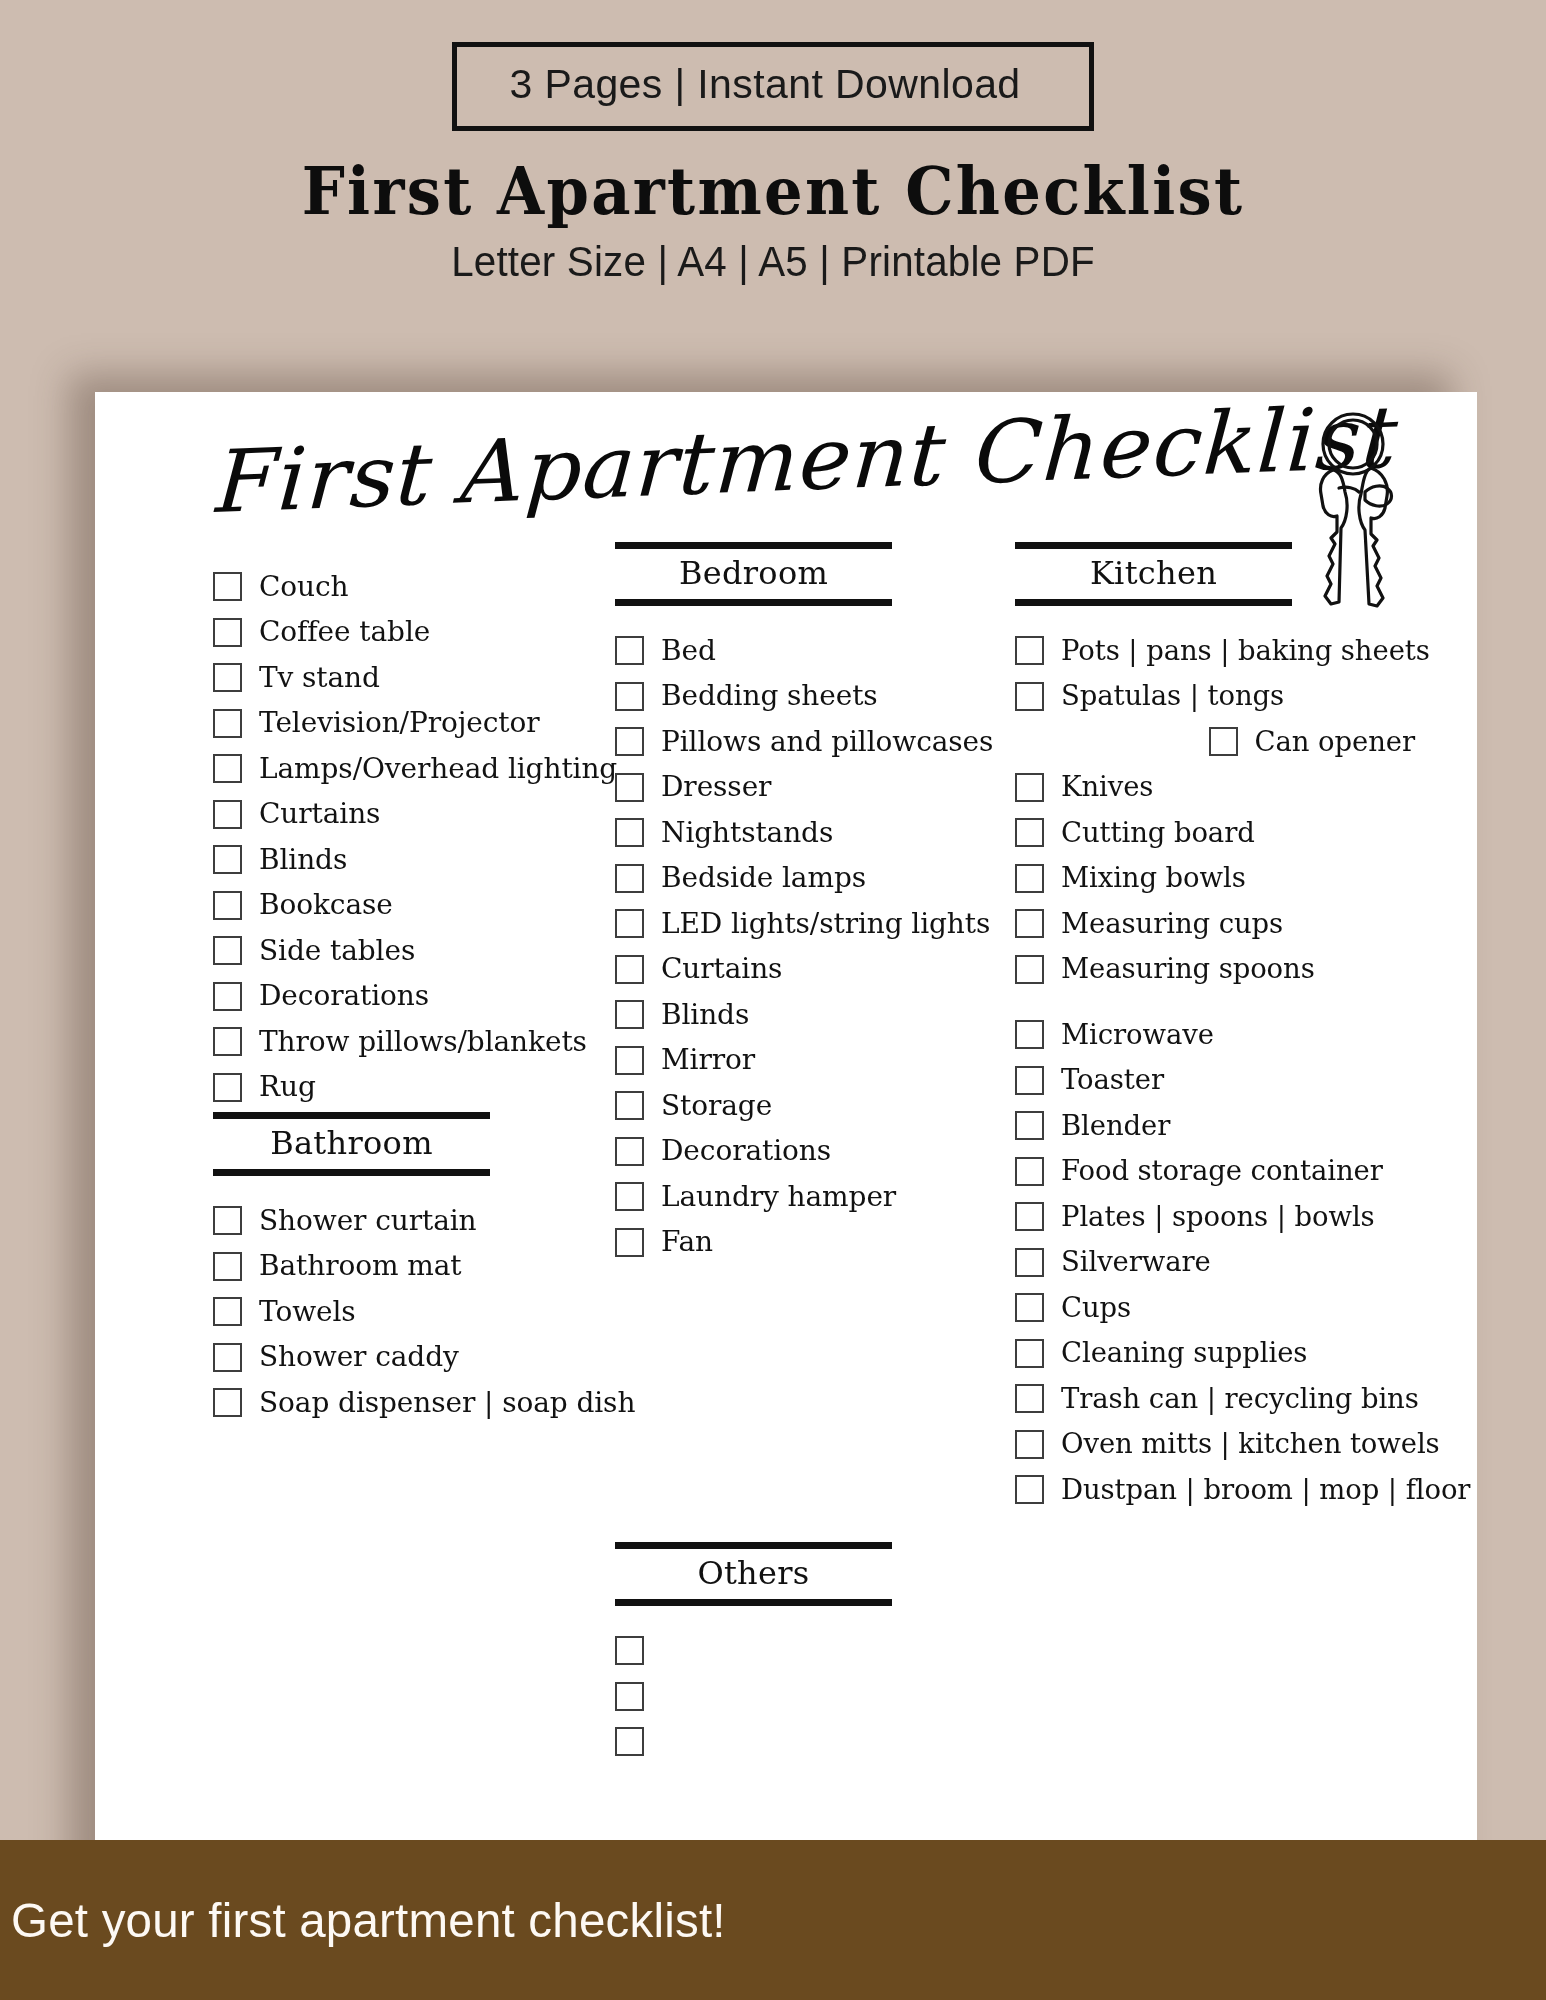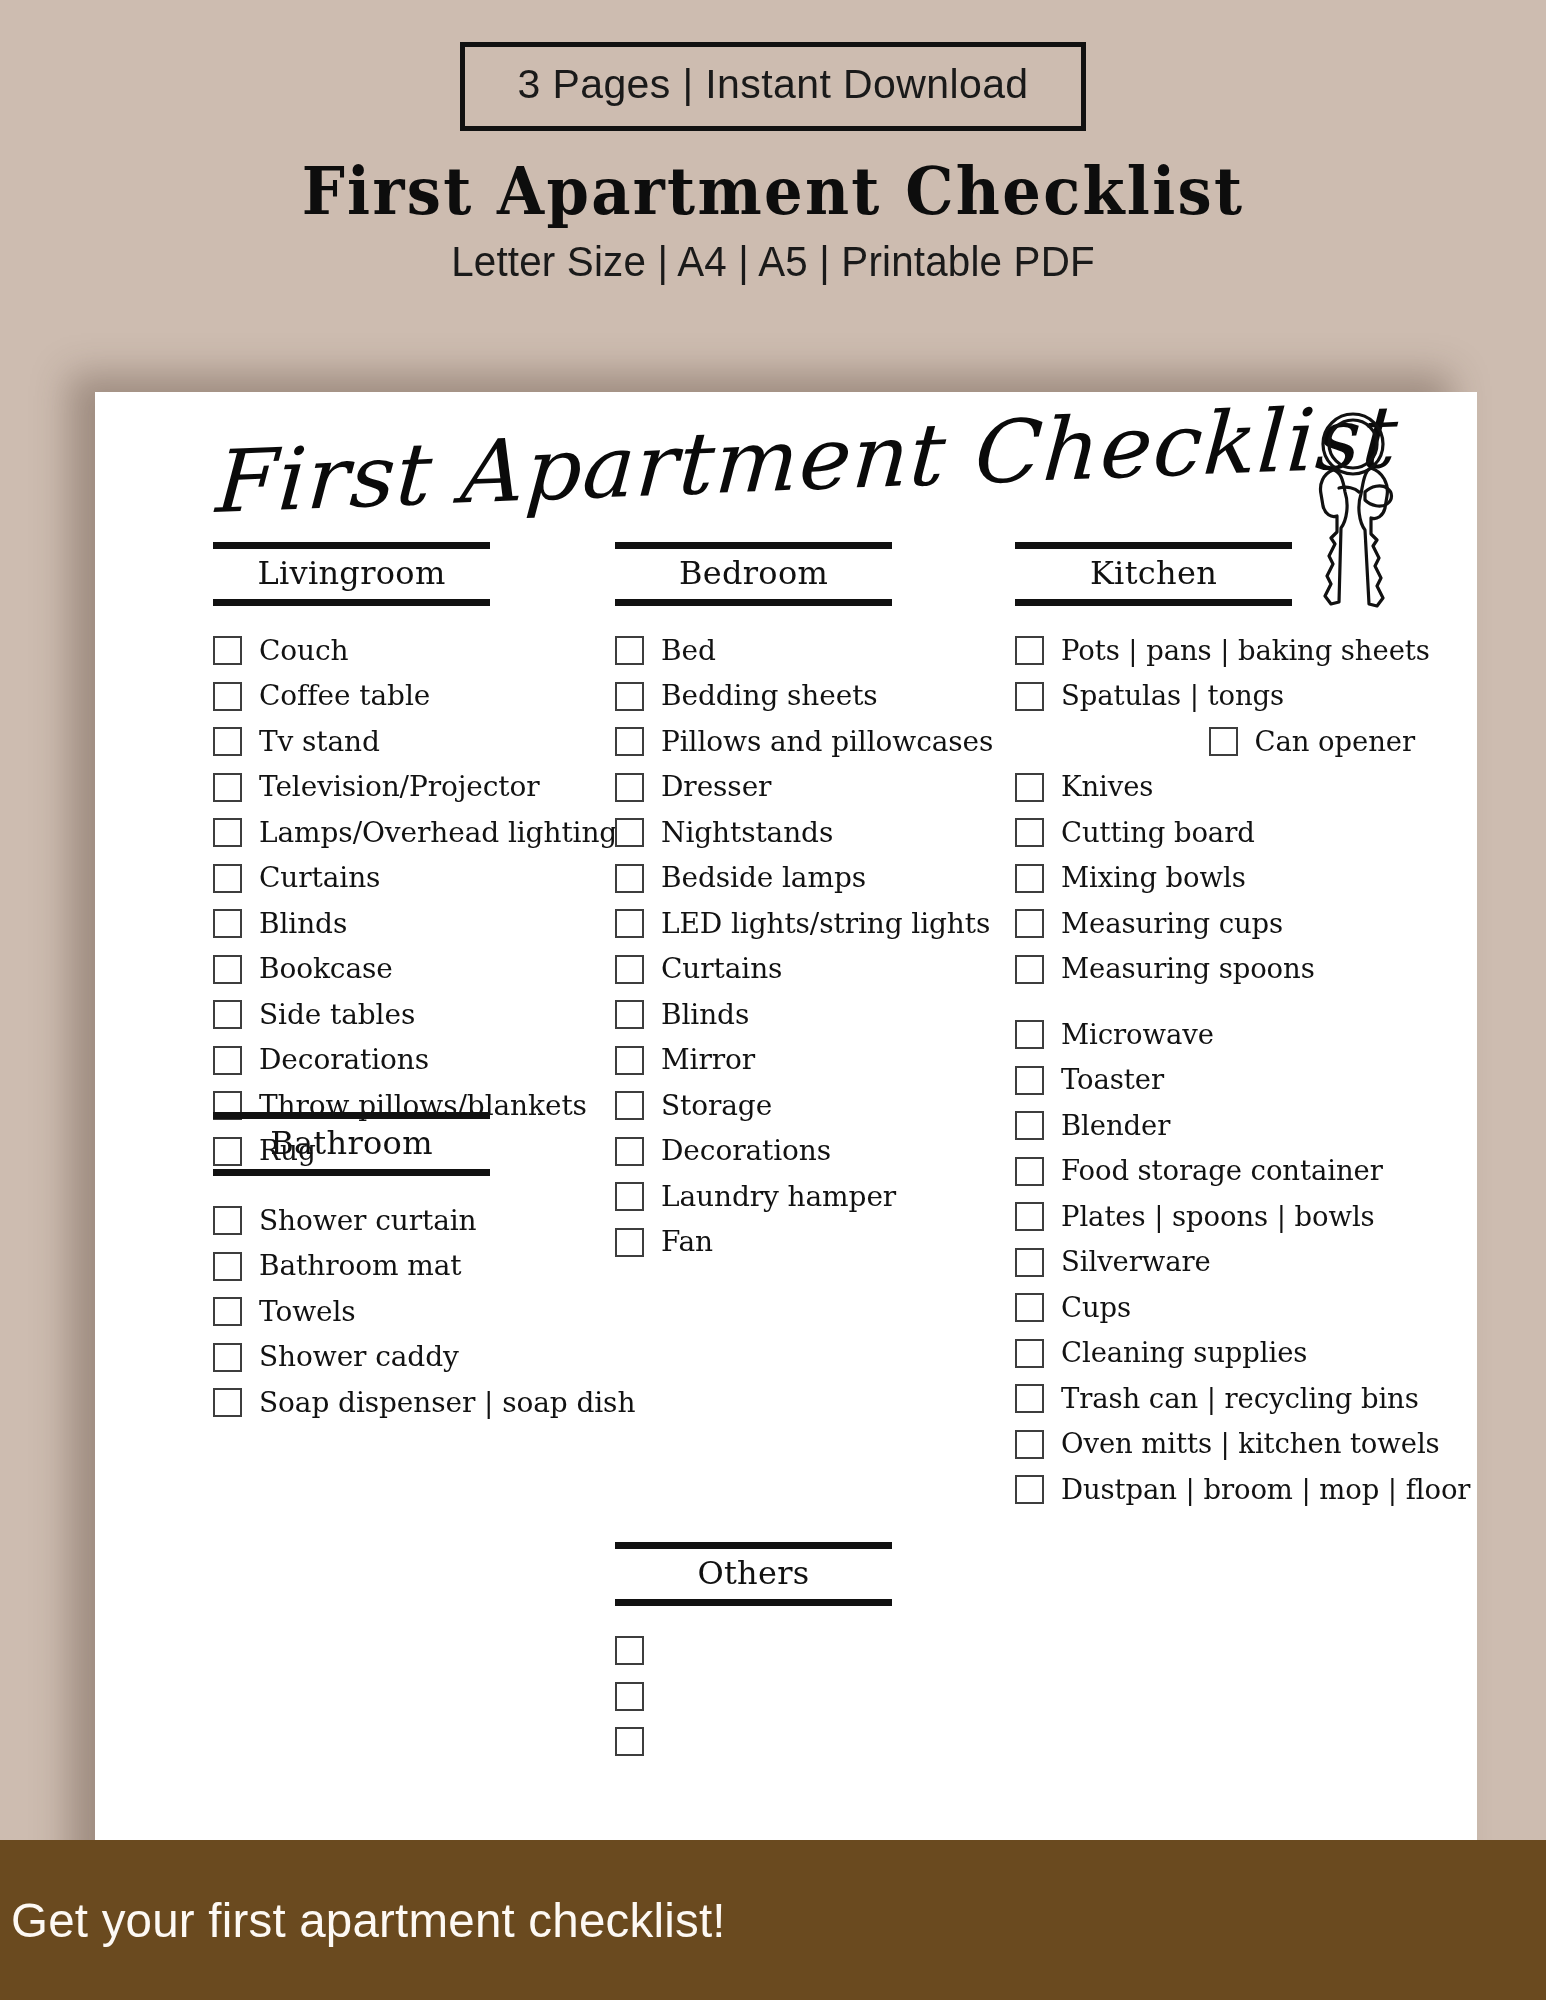--- a/index.html
+++ b/index.html
@@ -20,21 +20,21 @@
     position: absolute;
     left: 0; top: 0;
     width: 1546px;
     height: 392px;
     background: #cdbcb0;
     text-align: center;
   }
   .badge {
     display: inline-block;
     margin-top: 42px;
-    padding: 17px 52px 21px 52px;
+    padding: 17px 68px 21px 52px;
     border: 5px solid #111111;
     background: transparent;
   }
   .badge-text {
     font-family: "Liberation Sans", sans-serif;
     font-size: 41px;
     line-height: 1;
     color: #1a1a1a;
     letter-spacing: 0.4px;
     white-space: nowrap;
@@ -210,25 +210,20 @@
       <path d="M58 62 C48 66 44 76 46 86 L48 98 C50 106 56 110 62 108 L62 124 L56 130 L60 136 L54 148 L58 156 L52 168 L56 176 L50 188 L56 196 L64 194 L66 120 C72 112 74 96 70 84 C68 72 66 64 58 62 Z"></path>
       <path d="M96 60 C108 64 114 76 112 88 L110 100 C108 108 102 112 96 110 L96 126 L102 132 L98 138 L104 150 L100 158 L106 170 L102 178 L108 190 L102 198 L94 196 L90 122 C84 114 82 98 86 86 C88 74 90 62 96 60 Z"></path>
       <path d="M64 80 C72 78 80 80 84 84"></path>
       <path d="M90 84 C96 78 106 76 112 80 C118 84 118 92 112 96 C106 100 96 98 90 92 Z"></path>
     </svg>
   </div>
 
   <div class="columns">
       <div class="col col-1">
         <div class="section" style="top: 150px;">
-          <div class="sec-head">
-            <div class="rule"></div>
-            <div class="sec-title">Livingroom</div>
-            <div class="rule"></div>
-          </div>
           <div class="items">
             <div class="item" style="height: 45.5px;">
               <span class="cbox"></span>
               <span class="ilabel">Couch</span>
             </div>
             <div class="item" style="height: 45.5px;">
               <span class="cbox"></span>
               <span class="ilabel">Coffee table</span>
             </div>
             <div class="item" style="height: 45.5px;">

